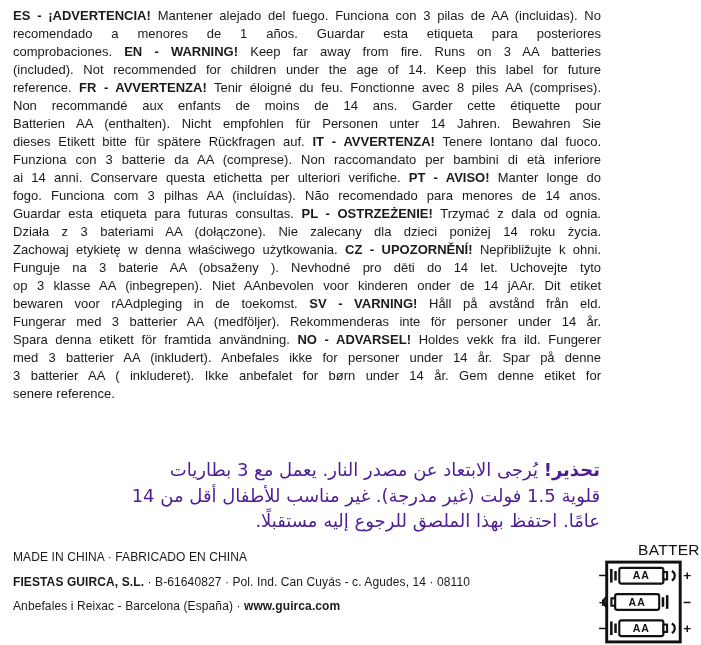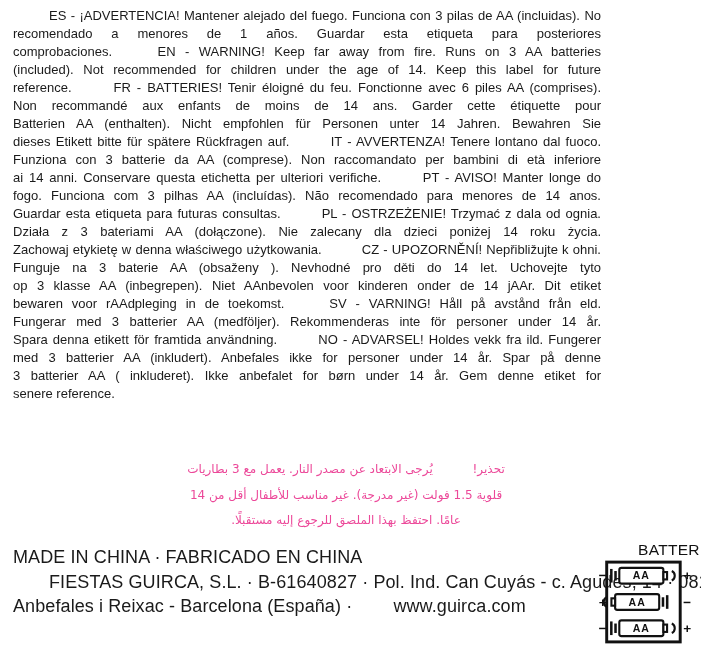--- a/index.html
+++ b/index.html
@@ -2,42 +2,42 @@
 <html><head>
 <meta charset="utf-8">
 <style>
   html,body{margin:0;padding:0;}
   body{
     width:701px;height:645px;position:relative;overflow:hidden;
     background:#ffffff;color:#151515;
     font-family:"Liberation Sans", sans-serif;
     -webkit-font-smoothing:antialiased;
   }
-  .b{font-weight:normal;margin-left:36px;}
+  .b{font-weight:bold;}
   
   .warning{
     position:absolute;left:13px;top:7px;width:588px;
   }
   .wline{
     font-size:13px;line-height:18px;
     text-align:justify;text-align-last:justify;
     white-space:normal;color:#1a1a1a;
   }
   .wline.last{text-align-last:left;}
   
   .arabic{
     position:absolute;left:92px;top:457px;width:508px;
-    direction:rtl;text-align:center;
+    direction:rtl;
     font-family:"DejaVu Sans", sans-serif;
-    font-size:12px;line-height:25.5px;color:#ec4899;
+    font-size:18px;line-height:25.5px;color:#4c1d95;
   }
   
   .footer{
     position:absolute;left:13px;top:545px;width:575px;
-    font-size:18px;color:#1a1a1a;letter-spacing:0.1px;
+    font-size:12px;color:#1a1a1a;letter-spacing:0.1px;
   }
   .f-line{line-height:24.5px;white-space:nowrap;}
   
   .batteries{
     position:absolute;left:594px;top:541px;width:100px;text-align:center;
   }
   .bat-title{
     font-size:15.5px;letter-spacing:0.3px;color:#111;line-height:18px;margin-left:44px;
   }
   .batteries svg{display:block;margin:1px auto 0 auto;}
@@ -51,21 +51,21 @@
 </head>
 <body style="background: rgb(255, 255, 255); color: rgb(26, 26, 26);">
 
 <main>
 
   <section class="warning">
       <div class="wline"><span class="b">ES - ¡ADVERTENCIA!</span><span> Mantener alejado del fuego. Funciona con 3 pilas de AA (incluidas). No</span></div>
       <div class="wline"><span>recomendado a menores de 1 años. Guardar esta etiqueta para posteriores</span></div>
       <div class="wline"><span>comprobaciones. </span><span class="b">EN - WARNING!</span><span> Keep far away from fire. Runs on 3 AA batteries</span></div>
       <div class="wline"><span>(included). Not recommended for children under the age of 14. Keep this label for future</span></div>
-      <div class="wline"><span>reference. </span><span class="b">FR - BATTERIES!</span><span> Tenir éloigné du feu. Fonctionne avec 6 piles AA (comprises).</span></div>
+      <div class="wline"><span>reference. </span><span class="b">FR - AVVERTENZA!</span><span> Tenir éloigné du feu. Fonctionne avec 8 piles AA (comprises).</span></div>
       <div class="wline"><span>Non recommandé aux enfants de moins de 14 ans. Garder cette étiquette pour</span></div>
       <div class="wline"><span>Batterien AA (enthalten). Nicht empfohlen für Personen unter 14 Jahren. Bewahren Sie</span></div>
       <div class="wline"><span>dieses Etikett bitte für spätere Rückfragen auf. </span><span class="b">IT - AVVERTENZA!</span><span> Tenere lontano dal fuoco.</span></div>
       <div class="wline"><span>Funziona con 3 batterie da AA (comprese). Non raccomandato per bambini di età inferiore</span></div>
       <div class="wline"><span>ai 14 anni. Conservare questa etichetta per ulteriori verifiche. </span><span class="b">PT - AVISO!</span><span> Manter longe do</span></div>
       <div class="wline"><span>fogo. Funciona com 3 pilhas AA (incluídas). Não recomendado para menores de 14 anos.</span></div>
       <div class="wline"><span>Guardar esta etiqueta para futuras consultas. </span><span class="b">PL - OSTRZEŻENIE!</span><span> Trzymać z dala od ognia.</span></div>
       <div class="wline"><span>Działa z 3 bateriami AA (dołączone). Nie zalecany dla dzieci poniżej 14 roku życia.</span></div>
       <div class="wline"><span>Zachowaj etykietę w denna właściwego użytkowania. </span><span class="b">CZ - UPOZORNĚNÍ!</span><span> Nepřibližujte k ohni.</span></div>
       <div class="wline"><span>Funguje na 3 baterie AA (obsaženy ). Nevhodné pro děti do 14 let. Uchovejte tyto</span></div>

